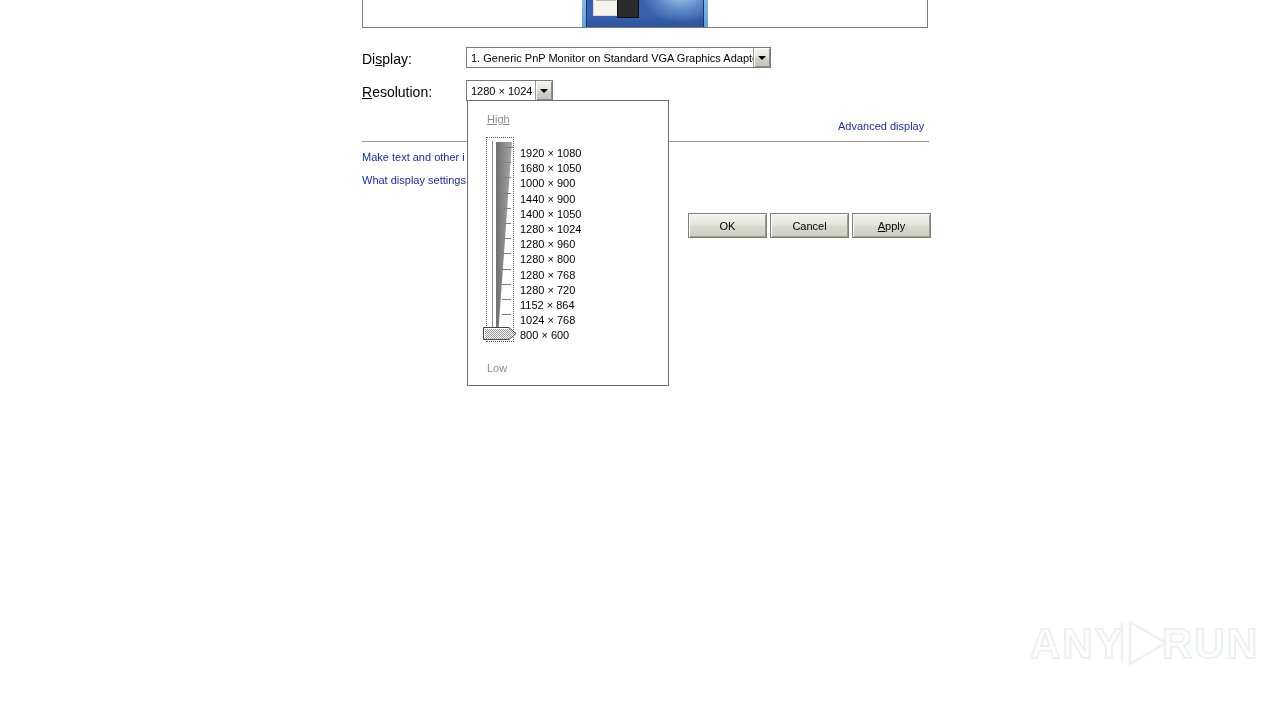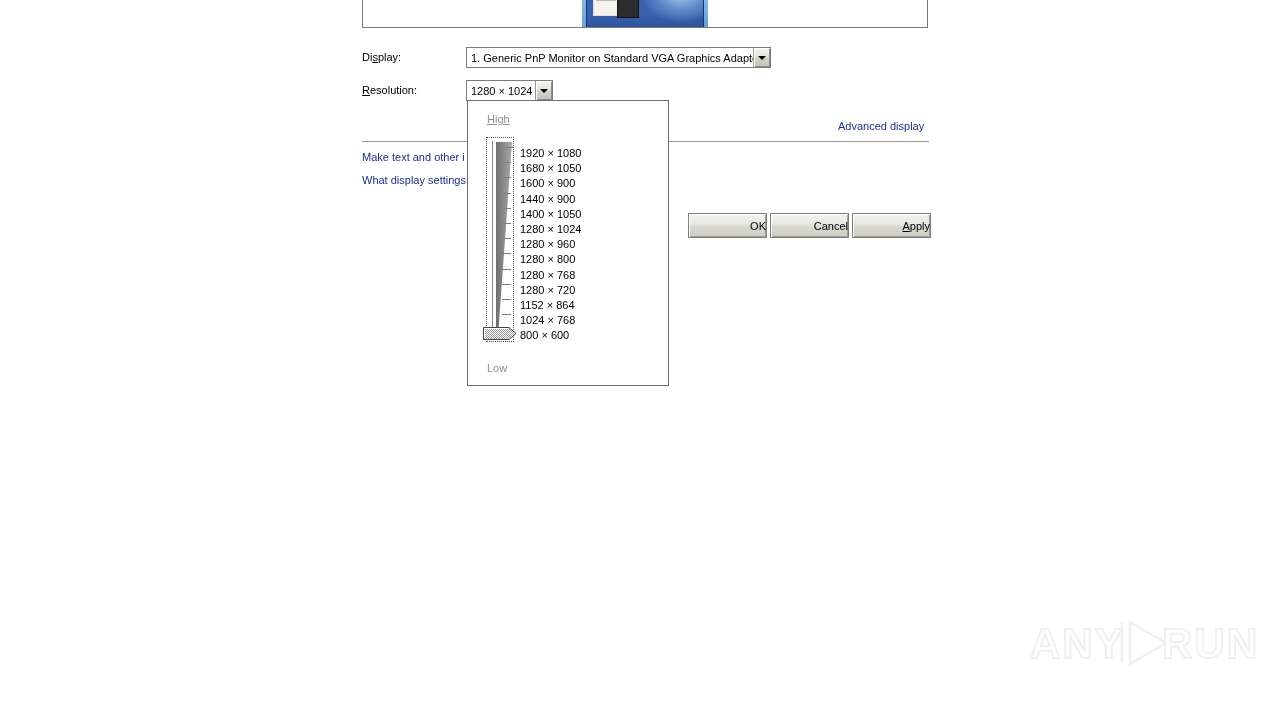--- a/index.html
+++ b/index.html
@@ -47,21 +47,21 @@
   .wp-win:before{
     content:"";position:absolute;left:2px;top:3px;width:20px;height:1px;
     background:#b9b9ae;box-shadow:0 4px 0 #b9b9ae,0 8px 0 #b9b9ae,0 12px 0 #b9b9ae;
   }
   .wp-win2{
     position:absolute;left:30px;top:0px;width:20px;height:34px;
     background:#2b2b2b;border:1px solid #111;
   }
 
   
-  .lbl{position:absolute;font-size:11px;color:#000;white-space:nowrap;}
+  .lbl{position:absolute;font-size:14px;color:#000;white-space:nowrap;}
   .lbl u{text-decoration:underline;}
 
   .label-display{left:362px;top:51px;}
   .label-resolution{left:362px;top:84px;}
 
   .combo{
     position:absolute;background:#ffffff;
     border:1px solid #7b7b7b;
     box-sizing:border-box;
     display:flex;align-items:center;
@@ -103,21 +103,21 @@
   .link-whatdisplay{left:362px;top:174px;text-align:center;}
 
   
   .btn{
     position:absolute;height:25px;
     background:linear-gradient(180deg,#f3f3ef 0%,#e6e6de 45%,#d9d9cf 55%,#cdcdc2 100%);
     border:1px solid #7f7f76;
     box-shadow:inset 1px 1px 0 #ffffff, inset -1px -1px 0 #9d9d94;
     box-sizing:border-box;
     font-size:11px;color:#000;
-    display:flex;align-items:center;justify-content:flex-end;
+    display:flex;align-items:center;justify-content:center;
     cursor:default;
   }
   .btn u{text-decoration:underline;}
   .btn-ok{left:688px;top:213px;width:79px;}
   .btn-cancel{left:770px;top:213px;width:79px;}
   .btn-apply{left:852px;top:213px;width:79px;}
 
   
   .res-popup{
     position:absolute;left:467px;top:100px;width:202px;height:286px;
@@ -281,21 +281,21 @@
           </pattern>
         </defs>
         <polygon points="0.5,0.5 26,0.5 33,6.5 26,12.5 0.5,12.5" fill="url(#chk)" stroke="#444444" stroke-width="1"></polygon>
         <polyline points="1.5,11.5 1.5,1.5 25.5,1.5" fill="none" stroke="#ffffff" stroke-width="1"></polyline>
       </svg>
     </div>
 
     <div class="res-list">
         <div class="res-item">1920 × 1080</div>
         <div class="res-item">1680 × 1050</div>
-        <div class="res-item">1600 × 900</div>
+        <div class="res-item">1000 × 900</div>
         <div class="res-item">1440 × 900</div>
         <div class="res-item">1400 × 1050</div>
         <div class="res-item">1280 × 1024</div>
         <div class="res-item">1280 × 960</div>
         <div class="res-item">1280 × 800</div>
         <div class="res-item">1280 × 768</div>
         <div class="res-item">1280 × 720</div>
         <div class="res-item">1152 × 864</div>
         <div class="res-item">1024 × 768</div>
         <div class="res-item">800 × 600</div>

